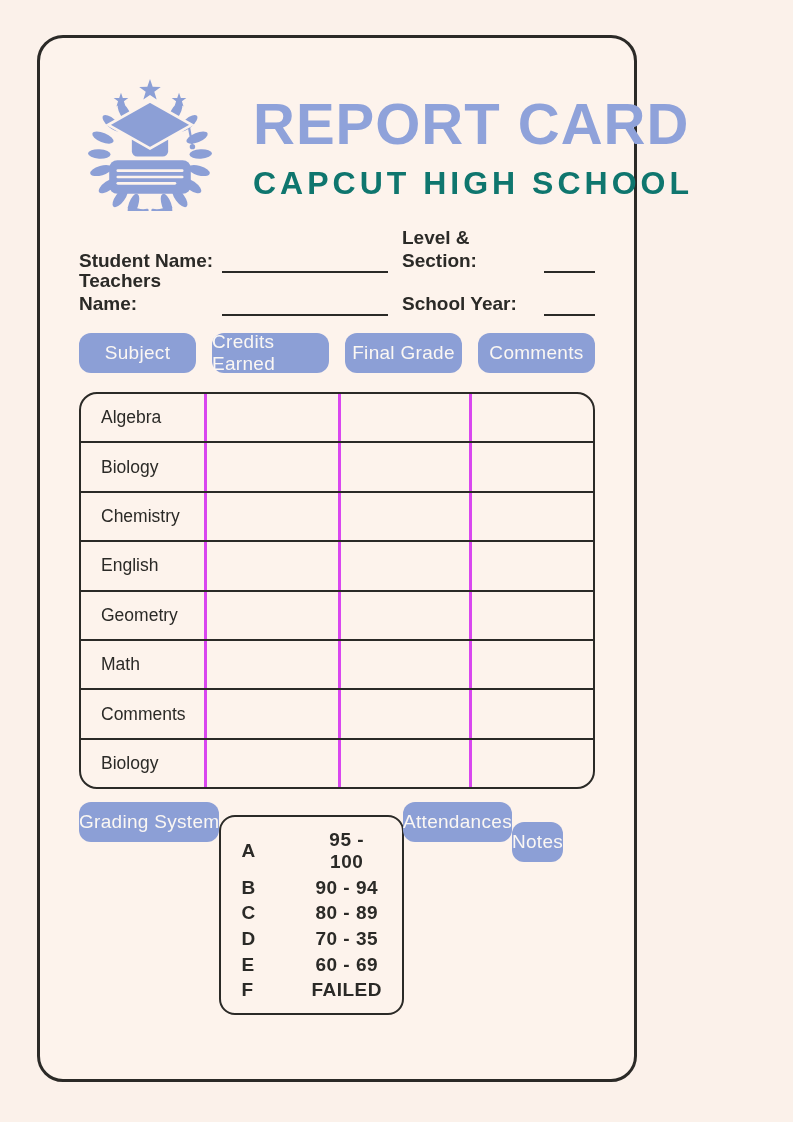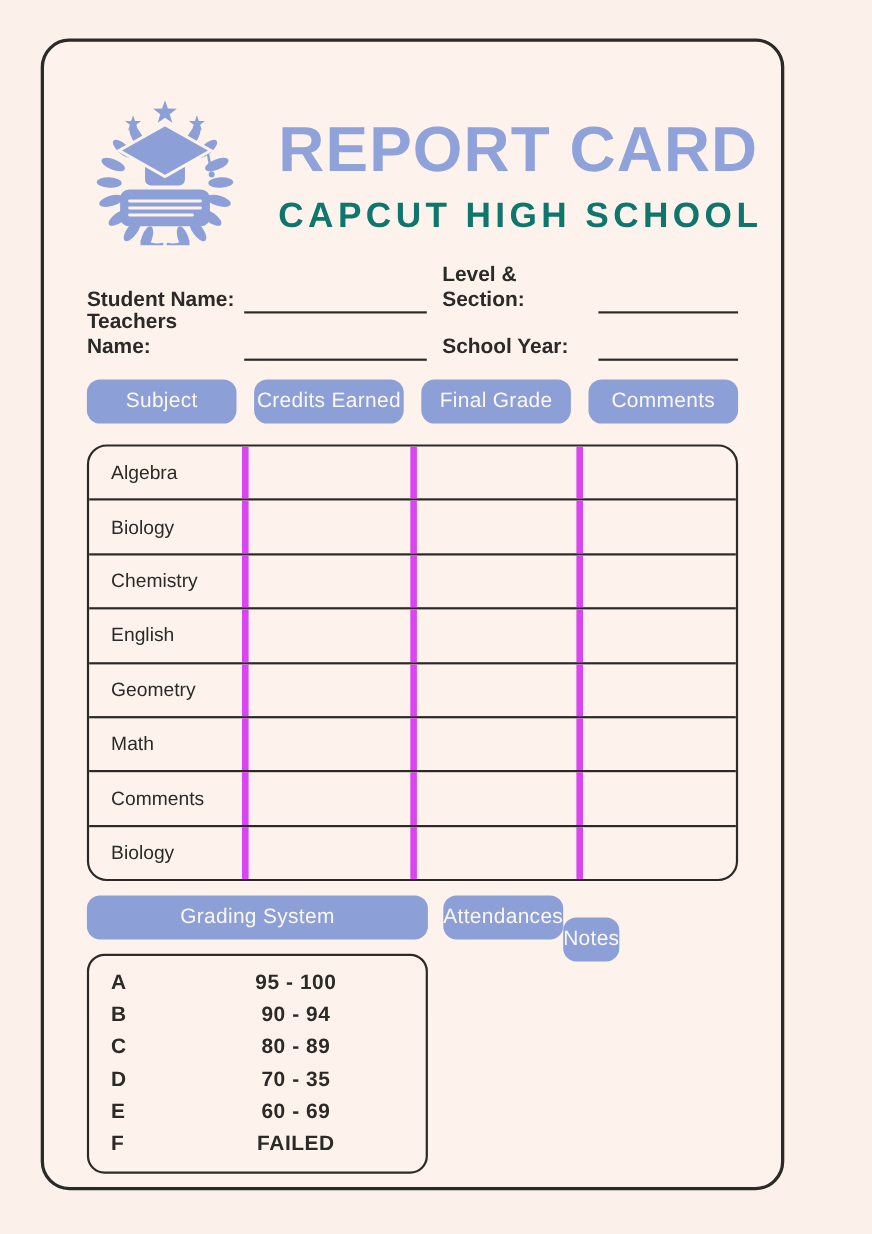--- a/index.html
+++ b/index.html
@@ -4,25 +4,25 @@
 <style>
   html,body{margin:0;padding:0;}
   body{width:793px;height:1122px;overflow:hidden;}
   .page{
     width:793px;height:1122px;position:relative;
     background:#FBF1EA;
     font-family:"Liberation Sans", sans-serif;
     color:#2B2A27;
   }
   .card{
-    position:absolute;left:37px;top:35px;width:676px;height:1047px;
+    position:absolute;left:37px;top:35px;width:600px;height:1047px;
     box-sizing:border-box;
     border:3px solid #2B2A27;border-radius:26px;
     background:#FDF3EC;
-    padding:12px 39px;
+    padding:0 39px;
   }
   
   .header{display:flex;gap:32px;margin-top:37px;}
   .logo{width:142px;height:136px;flex:0 0 auto;}
   .title-block{margin-top:20px;min-width:0;}
   .title{font-size:58px;font-weight:bold;color:#8FA2DA;letter-spacing:1px;line-height:1;white-space:nowrap;}
   .subtitle{font-size:32px;font-weight:bold;color:#0f766e;letter-spacing:4px;margin-top:12px;white-space:nowrap;}
   
   .form{margin-top:36px;font-size:19px;font-weight:bold;}
   .form-row{display:flex;align-items:flex-end;height:26px;margin-bottom:17px;}
@@ -36,29 +36,29 @@
   .pills{display:flex;gap:16px;margin-top:15px;}
   .pill{
     background:#8C9FD6;color:#FBF7F3;border-radius:12px;height:40px;
     display:flex;align-items:center;justify-content:center;
     font-size:19px;letter-spacing:0.3px;flex:1;
   }
   
   .grid-table{margin-top:19px;border:2.5px solid #2B2A27;border-radius:18px;overflow:hidden;}
   .trow{display:flex;height:47.4px;border-bottom:2px solid #2B2A27;}
   .grid-table .trow:last-of-type{border-bottom:none;}
-  .tcell{box-sizing:border-box;border-right:6px solid #d946ef;display:flex;align-items:center;}
+  .tcell{box-sizing:border-box;border-right:3px solid #d946ef;display:flex;align-items:center;}
   .tcell.c4{border-right:none;}
   .c1{width:24.6%;padding-left:20px;font-size:17.5px;}
   .c2{width:26.1%;}
   .c3{width:25.6%;}
   .c4{flex:1;}
   
   .bottom{display:flex;gap:14px;margin-top:13px;}
-  .bleft{width:310px;flex:0 0 auto;display:flex;flex-direction:column;}
+  .bleft{width:310px;flex:0 0 auto;display:flex;flex-direction:row;}
   .bright{flex:1;display:flex;flex-direction:row;}
   .pill.wide{flex:0 0 auto;}
   .grade-box{
     margin-top:13px;border:2.5px solid #2B2A27;border-radius:16px;
     height:200px;box-sizing:border-box;padding:10px 20px;
     display:flex;flex-direction:column;justify-content:space-around;
   }
   .grow{display:flex;align-items:center;font-size:19px;}
   .gletter{width:30px;font-weight:bold;}
   .grange{flex:1;text-align:center;margin-left:40px;font-weight:bold;letter-spacing:0.5px;}

